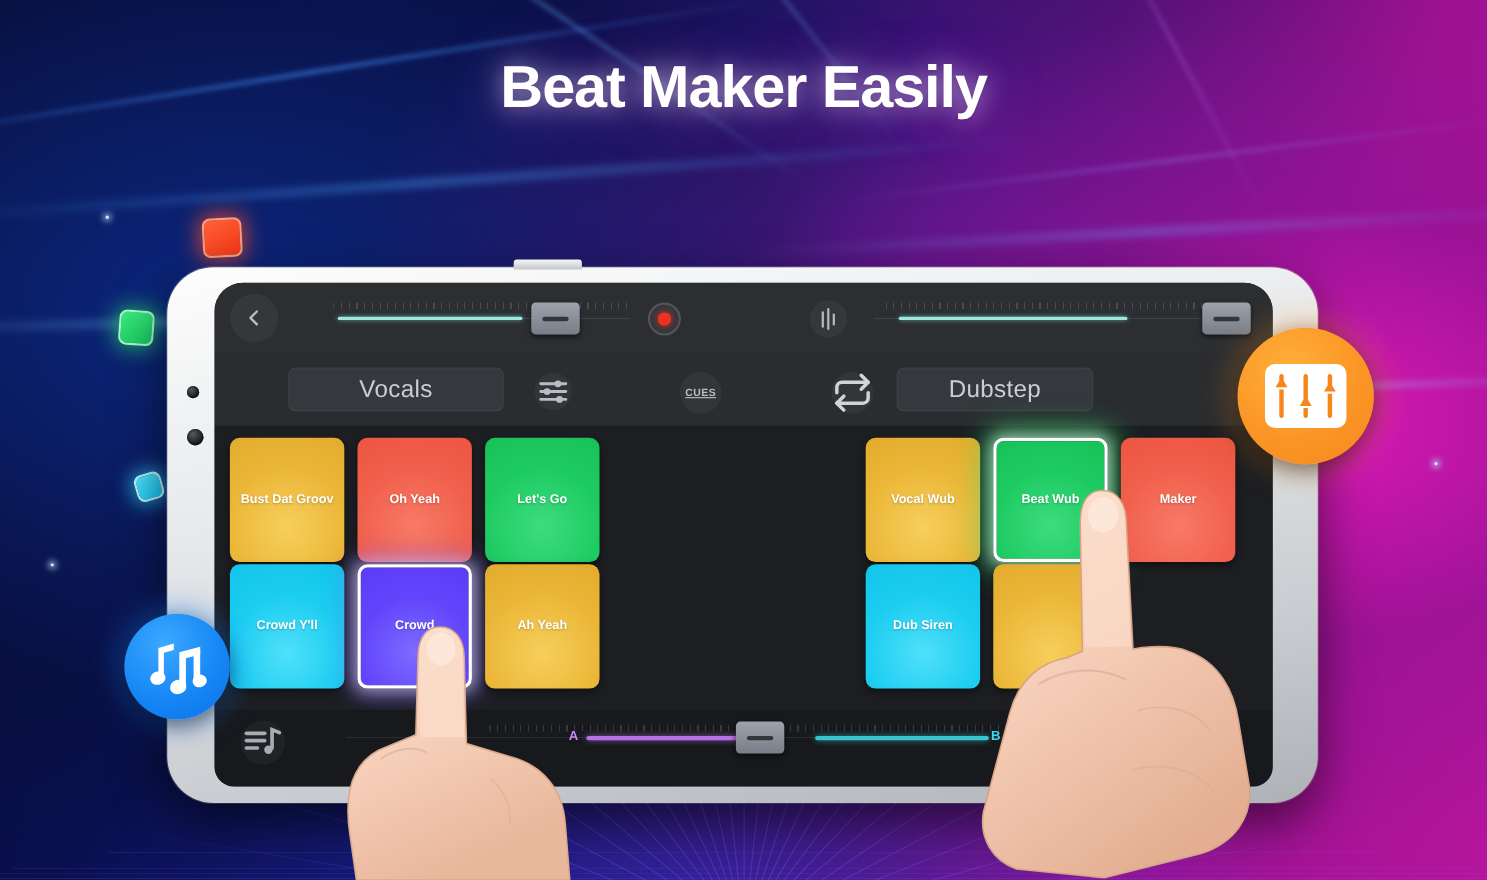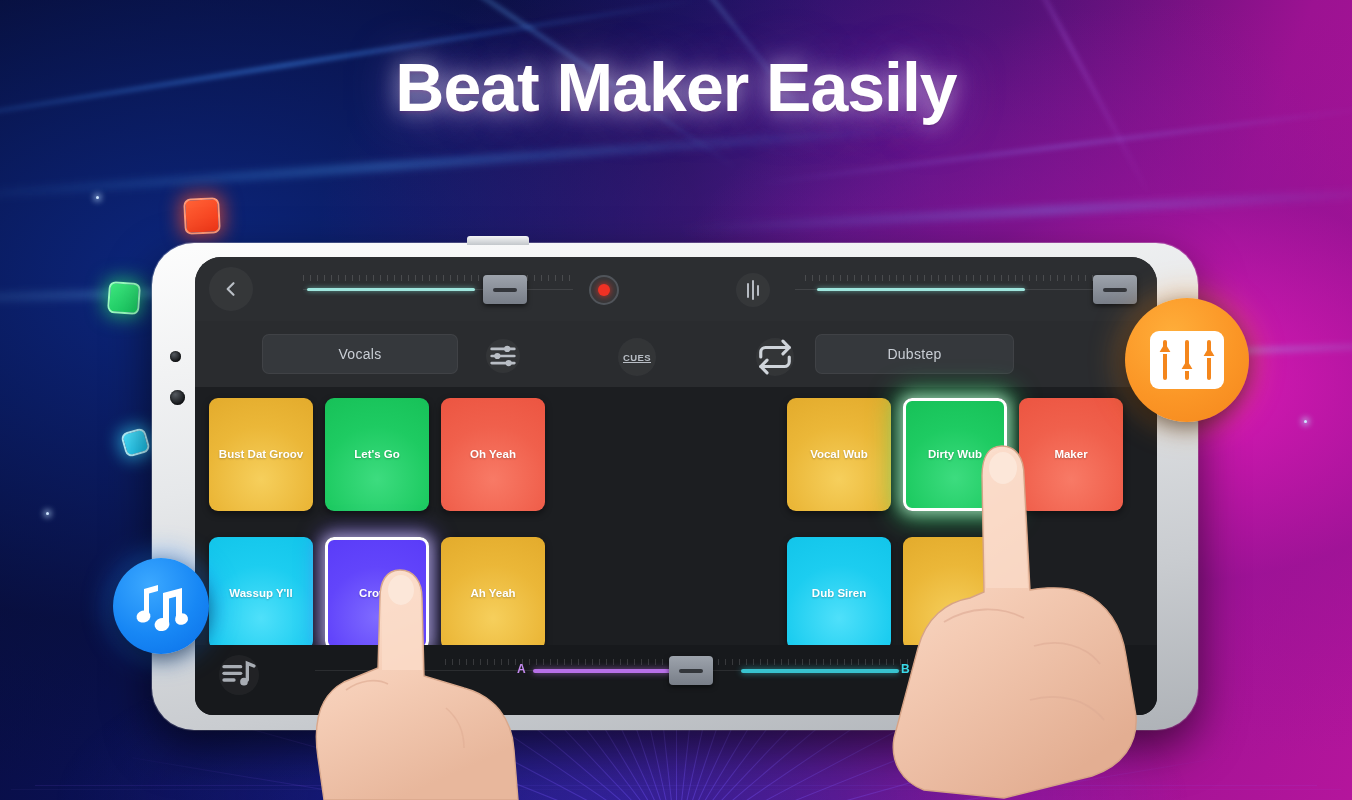--- a/index.html
+++ b/index.html
@@ -59,21 +59,21 @@
   
   .fsq { position:absolute; border-radius:7px; }
   .fsq.red   { left:184px; top:198px; width:36px; height:36px; background:linear-gradient(150deg,#ff6236,#f43617); border:2px solid #ff9a7a; box-shadow:0 0 18px 4px rgba(255,80,40,.65); transform:rotate(-3deg); }
   .fsq.green { left:108px; top:282px; width:32px; height:32px; background:linear-gradient(150deg,#3ee87f,#16c960); border:2px solid #9affc0; box-shadow:0 0 18px 4px rgba(40,225,110,.6); transform:rotate(4deg); }
   .fsq.cyan  { left:123px; top:430px; width:25px; height:25px; background:linear-gradient(150deg,#4fe3ff,#17c4ef); border:2px solid #b6f4ff; box-shadow:0 0 16px 4px rgba(50,215,255,.6); transform:rotate(-16deg); }
 
   
   .title {
     position:absolute; left:0; right:0; top:48px;
     text-align:center;
-    font-size:68px; font-weight:bold; letter-spacing:-1px;
+    font-size:54px; font-weight:bold; letter-spacing:-1px;
     color:#ffffff;
     text-shadow:0 0 22px rgba(255,255,255,.55), 0 0 48px rgba(190,120,255,.55), 0 2px 3px rgba(60,0,80,.5);
   }
 
   
   .phone {
     position:absolute; left:152px; top:243px; width:1046px; height:487px;
     border-radius:42px;
     background:linear-gradient(170deg,#fdfdfd 0%,#e6e8ea 38%,#c9ccd0 74%,#aeb2b7 100%);
     box-shadow:0 18px 46px rgba(0,0,0,.58), 0 0 0 1px rgba(255,255,255,.25);
@@ -125,29 +125,29 @@
 
   .wave-btn { left:541px; top:16px; width:34px; height:34px; }
   .wave-btn i { display:block; width:2.5px; border-radius:1px; background:#b6bbc2; margin:0 1.2px; }
 
   .tb-row2 { position:absolute; left:0; right:0; top:64px; height:66px; background:#2a2c2f; }
   .dropdown {
     position:absolute; top:13px; height:40px;
     border-radius:7px; background:#35383c;
     border:1px solid rgba(255,255,255,.055);
     display:flex; align-items:center; justify-content:center;
-    color:#c9ced5; font-size:14px; letter-spacing:.3px;
+    color:#c9ced5; font-size:22px; letter-spacing:.3px;
   }
   .mix-btn { left:291px; top:18px; width:34px; height:34px; }
   .cues-btn { left:423px; top:17px; width:38px; height:38px; color:#b9bec5; font-size:9.5px; font-weight:bold; letter-spacing:.4px; }
   .loop-btn { left:561px; top:17px; width:38px; height:38px; }
 
   
   .pads { position:absolute; left:0; right:0; top:130px; height:258px; background:#1c1e21; }
-  .pad-group { position:absolute; top:11px; display:grid; grid-template-columns:repeat(3,104px); grid-template-rows:repeat(2,113px); gap:26px 12px; }
+  .pad-group { position:absolute; top:11px; display:grid; grid-template-columns:repeat(3,104px); grid-template-rows:repeat(2,113px); gap:2px 12px; }
   .pad-group.left { left:14px; }
   .pad-group.right { left:564px;padding-left:28px; }
   .pad {
     position:relative; border-radius:9px;
     display:flex; align-items:center; justify-content:center; text-align:center;
     color:#ffffff; font-size:11.5px; font-weight:bold; line-height:1.35;
     padding:4px 6px;
     box-shadow:0 3px 7px rgba(0,0,0,.45);
     text-shadow:0 1px 2px rgba(0,0,0,.25);
   }
@@ -304,50 +304,50 @@
 
       <div class="icon-btn loop-btn">
         <svg viewBox="0 0 24 24" fill="none" stroke="#cfd4da" stroke-width="2" stroke-linecap="round" stroke-linejoin="round">
           <polyline points="17 2 21 6 17 10"></polyline>
           <path d="M3 12V9a3 3 0 0 1 3-3h15"></path>
           <polyline points="7 22 3 18 7 14"></polyline>
           <path d="M21 12v3a3 3 0 0 1-3 3H3"></path>
         </svg>
       </div>
 
-      <div class="dropdown" style="left:620px; width:199px;">Dubstep</div>
+      <div class="dropdown" style="left:620px; width:179px;">Dubstep</div>
     </div>
 
     <div class="pads">
       <div class="pad-group left" id="padsLeft">
           <div class="pad yellow">
             <span>Bust Dat Groov</span>
           </div>
+          <div class="pad red">
+            <span>Oh Yeah</span>
+          </div>
           <div class="pad green">
             <span>Let's Go</span>
           </div>
-          <div class="pad red">
-            <span>Oh Yeah</span>
-          </div>
           <div class="pad cyan">
-            <span>Wassup Y'll</span>
+            <span>Crowd Y'll</span>
           </div>
           <div class="pad purple active-white">
             <span>Crowd</span>
           </div>
           <div class="pad yellow">
             <span>Ah Yeah</span>
           </div>
         </div>
       <div class="pad-group right" id="padsRight">
           <div class="pad yellow">
             <span>Vocal Wub</span>
           </div>
           <div class="pad green active-green">
-            <span>Dirty Wub</span>
+            <span>Beat Wub</span>
           </div>
           <div class="pad red">
             <span>Maker</span>
           </div>
           <div class="pad cyan">
             <span>Dub Siren</span>
           </div>
           <div class="pad yellow">
             <span></span>
           </div>

